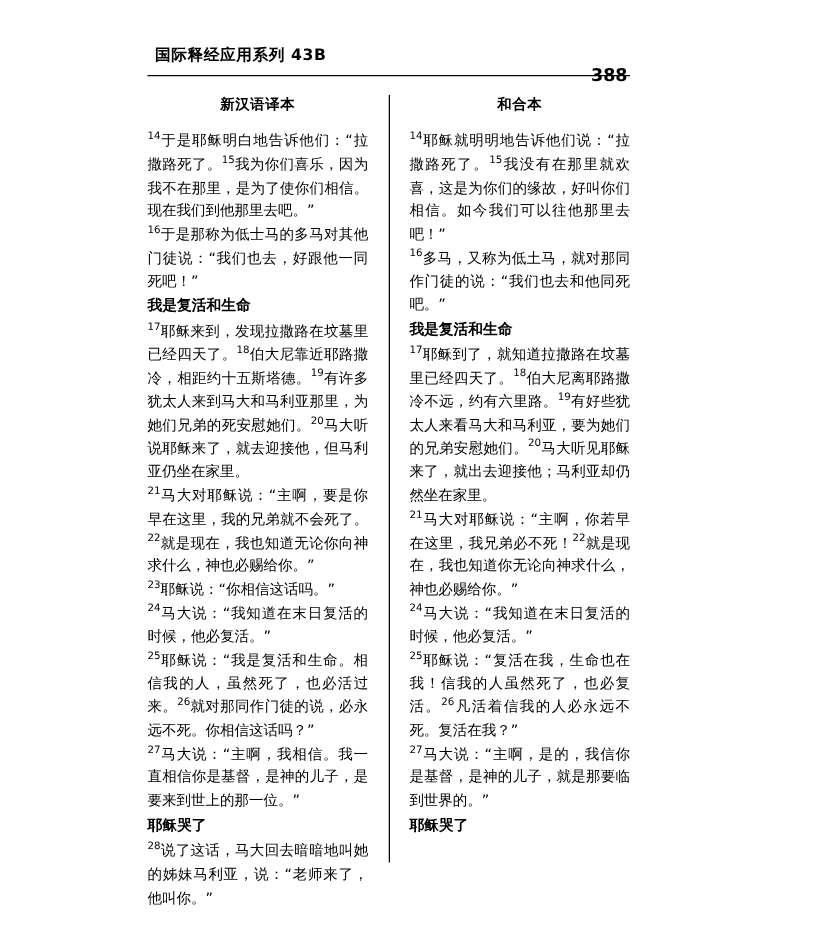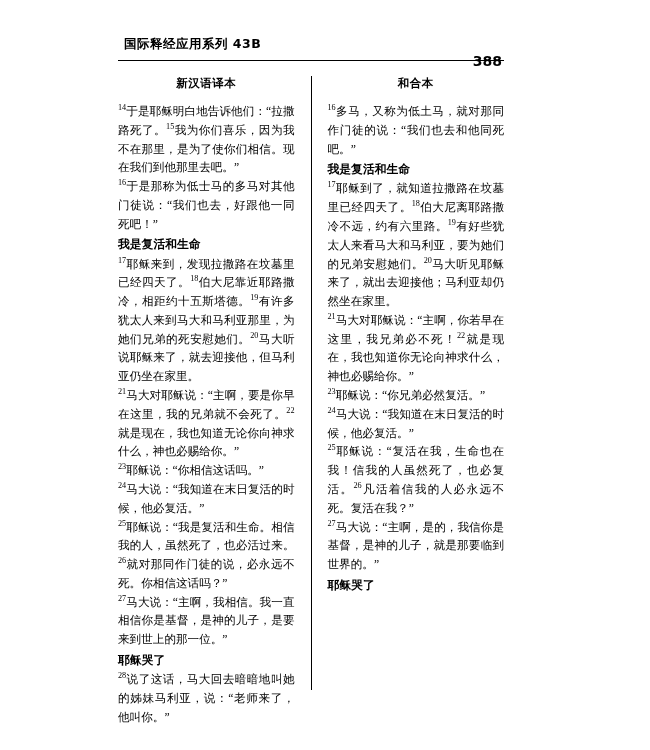--- a/index.html
+++ b/index.html
@@ -58,21 +58,20 @@
     right: 118px;
     top: 76px;
     bottom: 60px;
     display: flex;
     flex-direction: row;
   }
   .col {
     width: 193px;
     position: relative;
     box-sizing: border-box;
-    font-family: Liberation Serif, serif;
   }
   .col-left {
     padding-right: 16px;
   }
   .col-right {
     padding-left: 16px;
   }
   .divider {
     width: 0;
     border-left: 1.1px solid #000;
@@ -134,25 +133,25 @@
           <p class="para"><span class="vnum">25</span><span>耶稣说：“我是复活和生命。相信我的人，虽然死了，也必活过来。</span><span class="vnum">26</span><span>就对那同作门徒的说，必永远不死。你相信这话吗？”</span></p>
           <p class="para"><span class="vnum">27</span><span>马大说：“主啊，我相信。我一直相信你是基督，是神的儿子，是要来到世上的那一位。”</span></p>
           <div class="subhead">耶稣哭了</div>
           <p class="para"><span class="vnum">28</span><span>说了这话，马大回去暗暗地叫她的姊妹马利亚，说：“老师来了，他叫你。”</span></p>
         </div>
     </div>
     <div class="divider"></div>
     <div class="col col-right">
       <div class="col-title">和合本</div>
       <div class="body-text">
+          <p class="para"><span class="vnum">14</span><span>耶稣就明明地告诉他们说：</span><span>“拉撒路死了。</span><span class="vnum">15</span><span>我没有在那里就欢喜，这是为你们的缘故，好叫你们相信。如今我们可以往他那里去吧！”</span></p>
           <p class="para"><span class="vnum">16</span><span>多马，又称为低土马，就对那同作门徒的说：“我们也去和他同死吧。”</span></p>
           <div class="subhead">我是复活和生命</div>
           <p class="para"><span class="vnum">17</span><span>耶稣到了，就知道拉撒路在坟墓里已经四天了。</span><span class="vnum">18</span><span>伯大尼离耶路撒冷不远，约有六里路。</span><span class="vnum">19</span><span>有好些犹太人来看马大和马利亚，要为她们的兄弟安慰她们。</span><span class="vnum">20</span><span>马大听见耶稣来了，就出去迎接他；马利亚却仍然坐在家里。</span></p>
           <p class="para"><span class="vnum">21</span><span>马大对耶稣说：“主啊，你若早在这里，我兄弟必不死！</span><span class="vnum">22</span><span>就是现在，我也知道你无论向神求什么，神也必赐给你。”</span></p>
-          <p class="para"><span class="vnum">23</span><span>耶稣说：“你兄弟必然复活。”</span></p>
           <p class="para"><span class="vnum">24</span><span>马大说：“我知道在末日复活的时候，他必复活。”</span></p>
           <p class="para"><span class="vnum">25</span><span>耶稣说：“复活在我，生命也在我！信我的人虽然死了，也必复活。</span><span class="vnum">26</span><span>凡活着信我的人必永远不死。复活在我？”</span></p>
           <p class="para"><span class="vnum">27</span><span>马大说：“主啊，是的，我信你是基督，是神的儿子，就是那要临到世界的。”</span></p>
           <div class="subhead">耶稣哭了</div>
         </div>
     </div>
   </div>
 
 </div>
 

